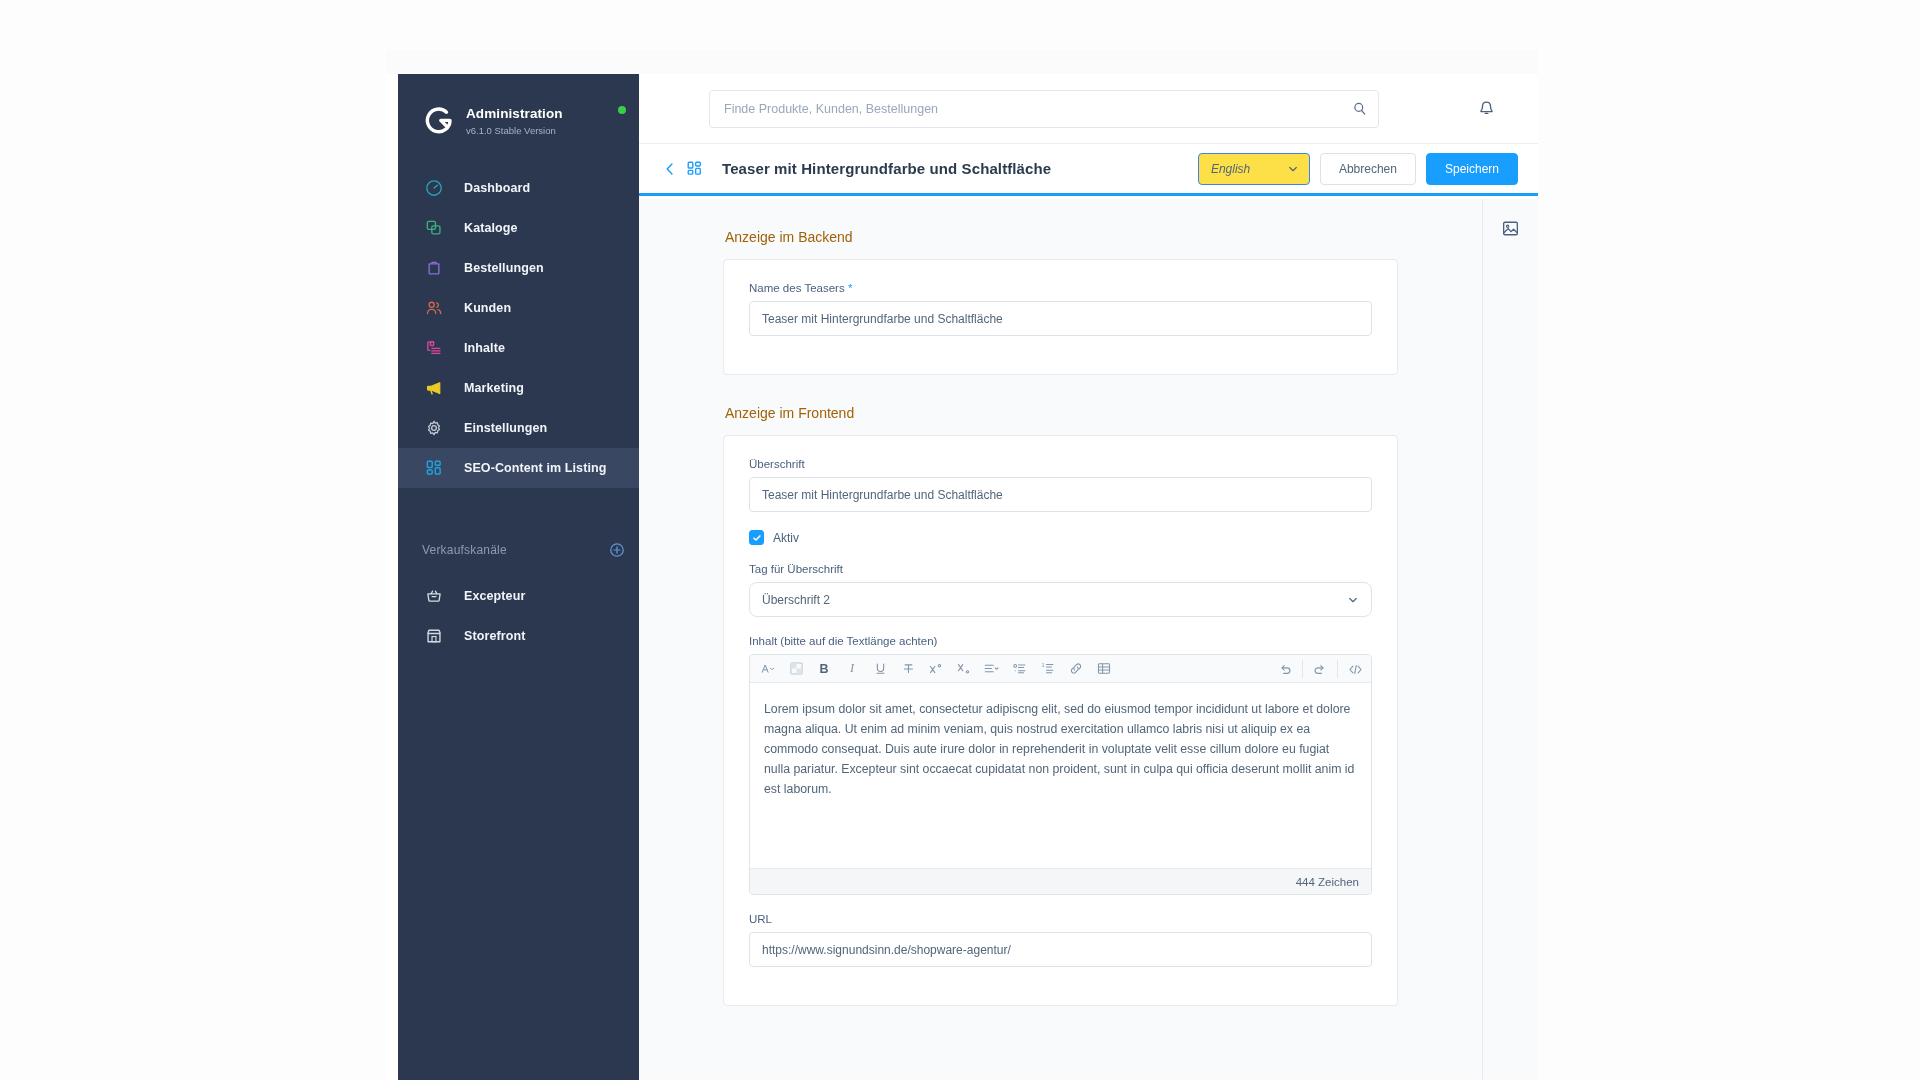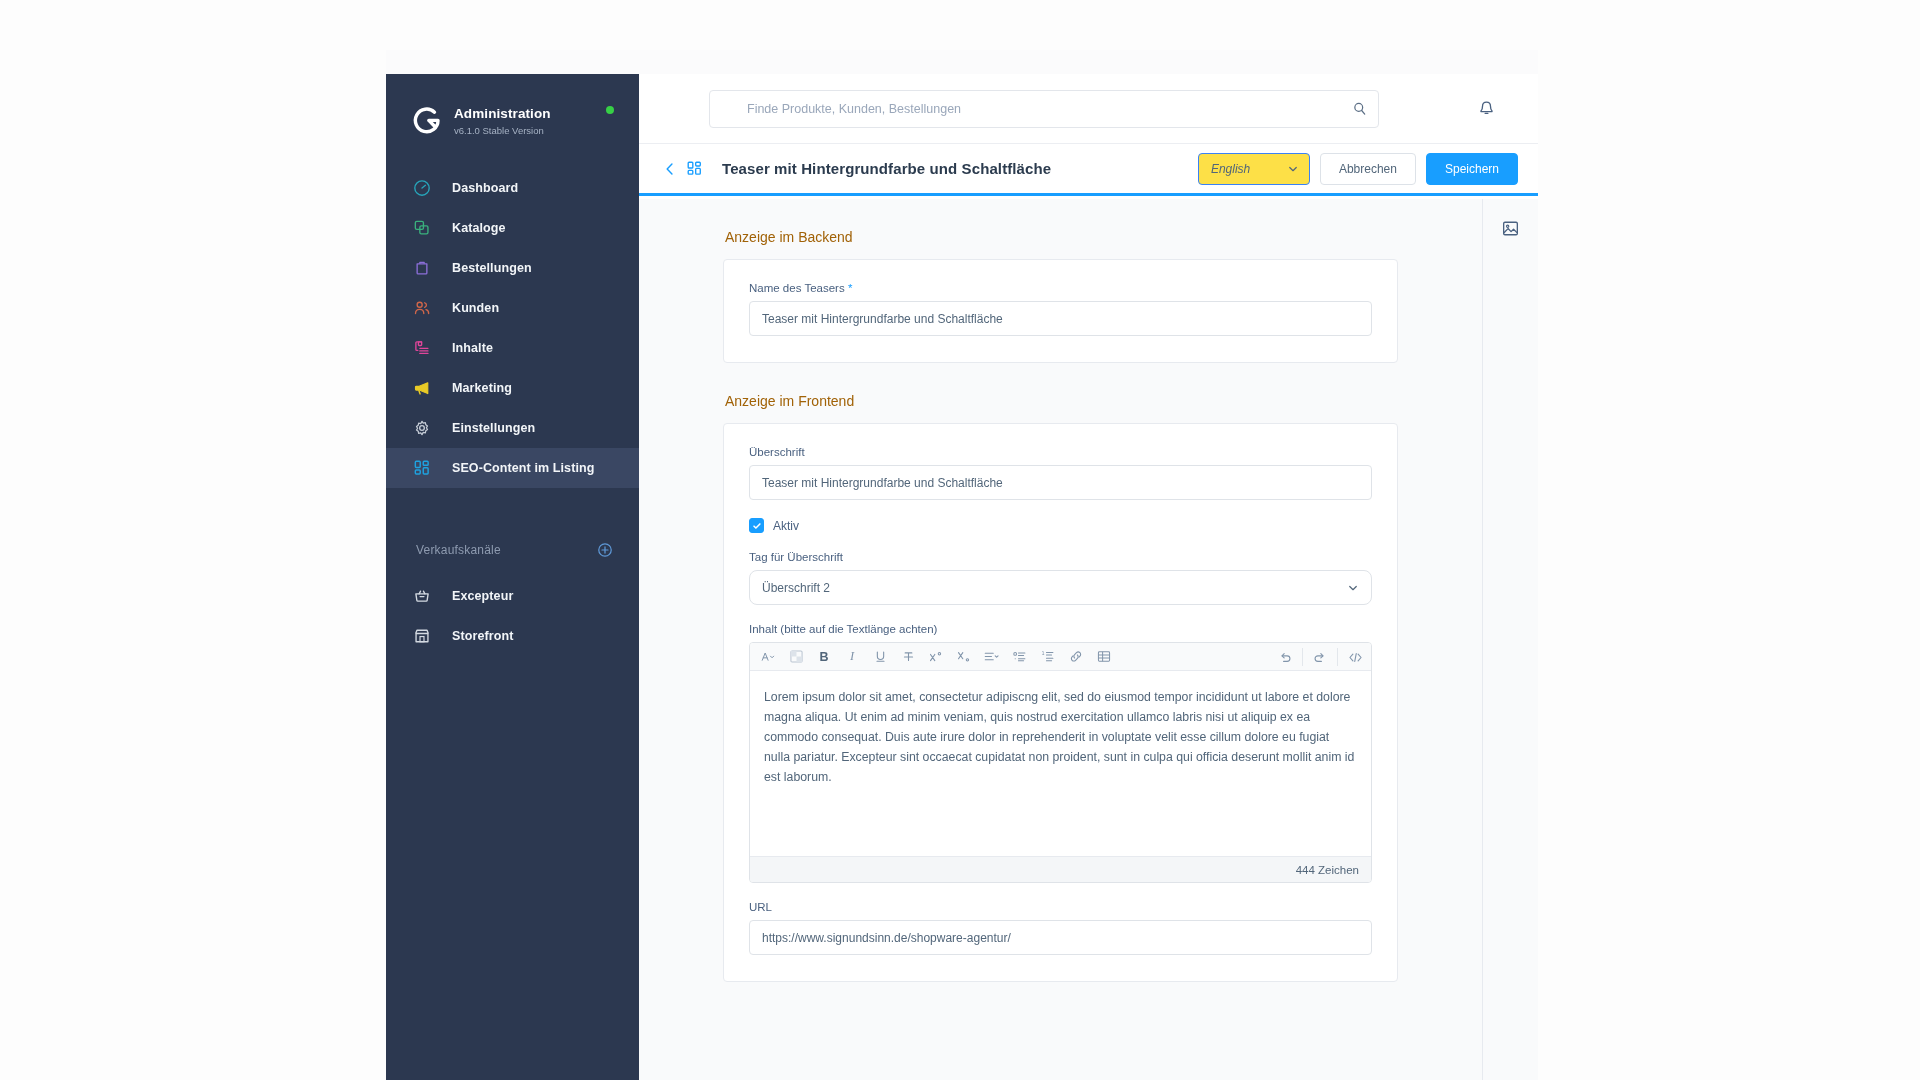--- a/index.html
+++ b/index.html
@@ -19,21 +19,21 @@
     overflow: hidden;
   }
   .page-top-strip {
     position: absolute; left: 386px; top: 50px;
     width: 1152px; height: 24px;
     background: #fbfbfc;
   }
 
   
   .sidebar {
-    position: absolute; left: 0; top: 0;
+    position: absolute; left: 12px; top: 0;
     width: 253px; height: 1006px;
     background: #2c3850;
     color: #ffffff;
   }
   .brand {
     display: flex; align-items: center;
     padding: 22px 0 0 26px;
     height: 72px; position: relative;
   }
   .brand-logo {
@@ -67,21 +67,21 @@
     display: flex; align-items: center; justify-content: center;
   }
   .nav-label {
     font-size: 12.5px; font-weight: bold; color: #f2f5f8;
     letter-spacing: .1px;
   }
 
   .nav-section {
     margin-top: 48px;
     display: flex; align-items: center; justify-content: space-between;
-    padding: 0 26px 0 30px; height: 28px;
+    padding: 0 26px 0 24px; height: 28px;
   }
   .nav-section-title {
     font-size: 12px; color: #8e9bb0; letter-spacing: .2px;
   }
   .nav-section-add {
     width: 16px; height: 16px; color: #5e98d6; cursor: pointer;
     display: flex; align-items: center; justify-content: center;
   }
   .nav-sub { margin-top: 12px; }
 
@@ -96,21 +96,21 @@
   .search-bar-row {
     height: 70px; display: flex; align-items: center;
     border-bottom: 1px solid #eceef2;
     position: relative;
   }
   .search-box {
     position: absolute; left: 70px; top: 16px;
     width: 670px; height: 38px;
     border: 1px solid #e3e6eb; border-radius: 4px;
     background: #ffffff;
-    display: flex; align-items: center; padding-left: 23px;
+    display: flex; align-items: center;
   }
   .search-input {
     border: 0; outline: 0; background: transparent;
     flex: 1; height: 100%;
     padding: 0 14px;
     font-size: 12.5px; color: #758ca3;
     font-family: "Liberation Sans", sans-serif;
   }
   .search-input::placeholder { color: #9aa7ba; }
   .search-icon-btn {
@@ -208,21 +208,21 @@
 
   .section-title {
     font-size: 14px; color: #a16207; font-weight: normal;
     margin: 0 0 14px 2px;
   }
   .card {
     background: #ffffff; border: 1px solid #e7eaef;
     border-radius: 4px; padding: 22px 25px 26px 25px;
     margin-bottom: 30px;
   }
-  .field { margin-bottom: 0; }
+  .field { margin-bottom: 12px; }
   .field + .field { margin-top: 18px; }
   .field-label {
     font-size: 11.5px; color: #4a6180; margin-bottom: 7px;
     display: block;
   }
   .req { color: #189eff; }
   .text-input {
     width: 100%; height: 35px;
     border: 1px solid #dfe3e8; border-radius: 4px;
     background: #ffffff;

